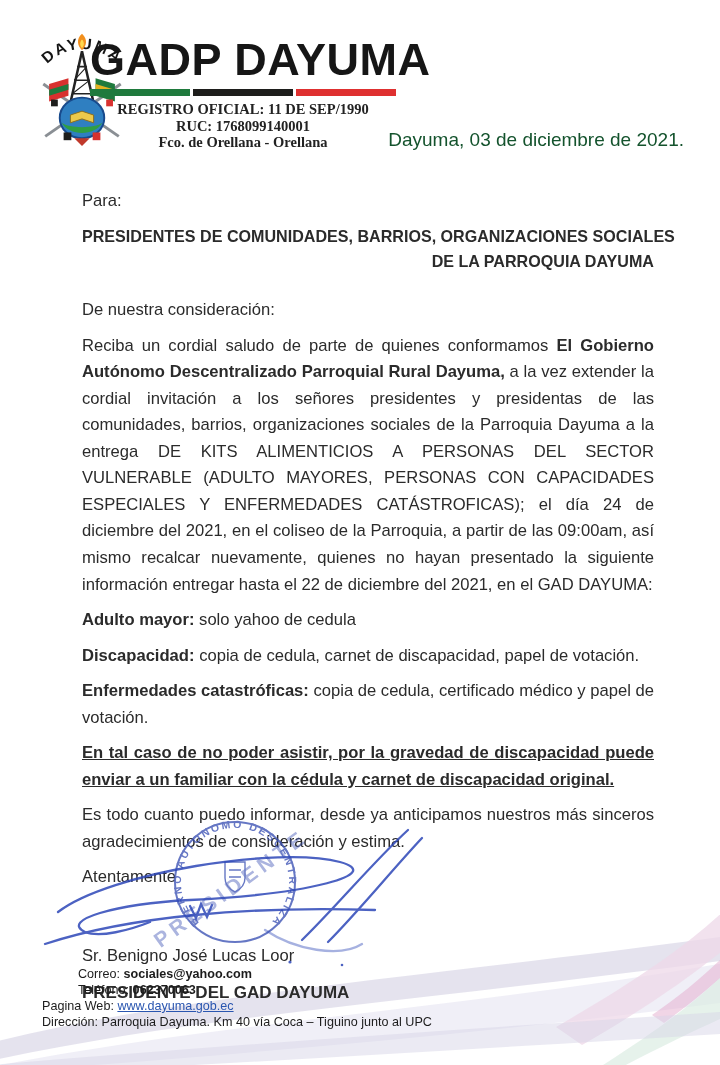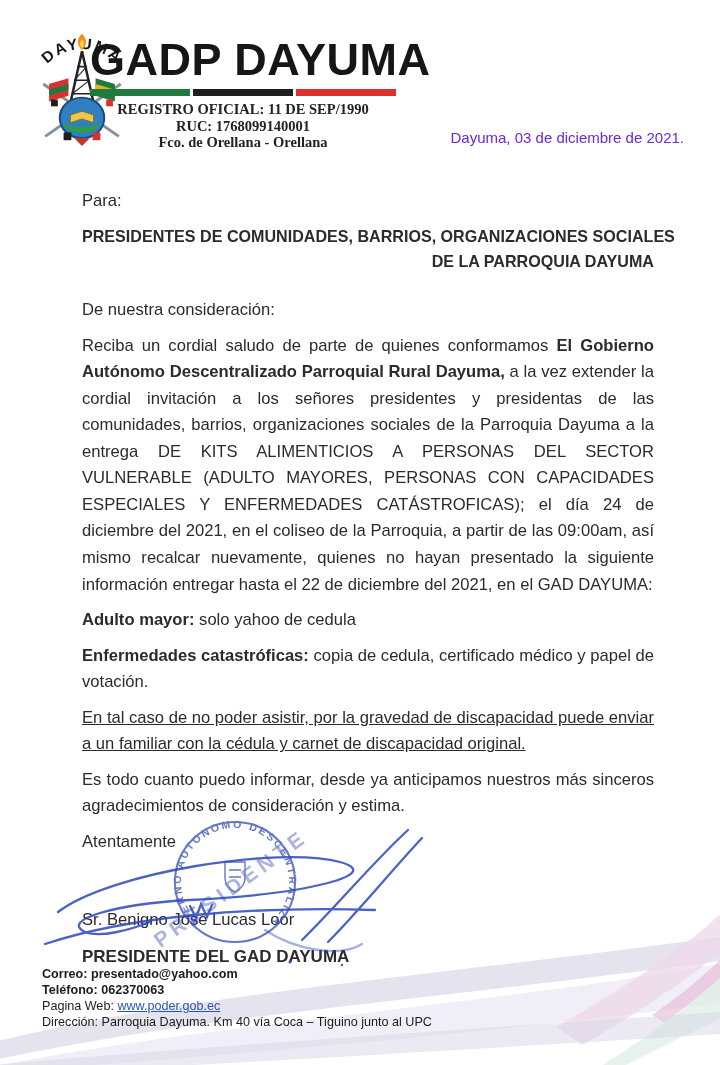--- a/index.html
+++ b/index.html
@@ -12,40 +12,40 @@
   .org-name{margin:0;font-size:45px;font-weight:800;letter-spacing:.5px;color:#161616;
             font-family:"Liberation Sans",sans-serif;white-space:nowrap;}
   .tricolor{display:flex;width:306px;height:7px;margin:3px 0 0 0;}
   .tricolor span{flex:1;}
   .seg-green{background:#1f7a3d;}
   .seg-black{background:#1e1e1c;margin:0 3px;}
   .seg-red{background:#df3030;}
   .brand-sub{font-family:"Liberation Serif",serif;font-weight:bold;font-size:14.5px;
              line-height:1.15;text-align:center;width:306px;margin-top:5px;color:#222;}
   .brand-sub .sub3{font-weight:bold;}
-  .date{position:absolute;top:129px;right:36px;font-size:15px;color:#6d28d9;}
+  .date{position:absolute;top:129px;right:36px;font-size:19px;color:#14532d;}
 
   
   .content{position:absolute;left:82px;top:188px;width:572px;font-size:16.6px;
            line-height:1.6;color:#2b2b2b;z-index:2;}
   .content p{margin:0 0 9px 0;}
   .p-just{text-align:justify;}
   .recipient-line{font-weight:bold;white-space:nowrap;font-size:16.1px;text-align:right;}
   .salutation{margin-top:22px !important;}
   b.inline{font-weight:bold;}
   .req b{font-weight:bold;}
-  .notice{font-weight:normal;text-decoration:underline;text-align:justify;}
+  .notice{font-weight:bold;text-decoration:underline;text-align:justify;}
   .signoff{margin-top:2px !important;}
   .sig-name{margin-top:52px !important;}
   .sig-title{font-weight:bold;font-size:17px;}
 
   
   .footer{position:absolute;left:42px;top:966px;font-size:12.6px;line-height:1.28;
           color:#1c1c1c;z-index:5;}
-  .footer .lbl{font-weight:bold;}
+  .footer .lbl{font-weight:normal;margin-left:36px;}
   .footer .val-b{font-weight:bold;}
   .weblink{color:#2a56b0;text-decoration:underline;cursor:pointer;}
 
   
   .swoosh{position:absolute;left:0;bottom:0;width:720px;height:150px;z-index:1;}
   .stampsig{position:absolute;left:40px;top:812px;width:430px;height:170px;z-index:4;
             pointer-events:none;}
 </style>
 </head>
 <body>
@@ -111,20 +111,21 @@
   <div class="content">
     <p>Para:</p>
     <div class="recipient-line">PRESIDENTES DE COMUNIDADES, BARRIOS, ORGANIZACIONES SOCIALES</div>
     <div class="recipient-line" style="margin-bottom:20px;">DE LA PARROQUIA DAYUMA</div>
 
     <p class="salutation">De nuestra consideración:</p>
 
     <p class="p-just"><span>Reciba un cordial saludo de parte de quienes conformamos </span><b class="inline">El Gobierno Autónomo Descentralizado Parroquial Rural Dayuma,</b><span> a la vez extender la cordial invitación a los señores presidentes y presidentas de las comunidades, barrios, organizaciones sociales de la Parroquia Dayuma  a la entrega DE KITS ALIMENTICIOS A PERSONAS DEL SECTOR VULNERABLE (ADULTO MAYORES, PERSONAS CON CAPACIDADES ESPECIALES Y ENFERMEDADES CATÁSTROFICAS); el día 24 de diciembre del 2021, en el coliseo de la Parroquia, a partir de las 09:00am, así mismo recalcar nuevamente, quienes no hayan presentado la siguiente información entregar hasta el 22 de diciembre del 2021, en el GAD DAYUMA:</span></p>
 
     <p class="req"><b>Adulto mayor:</b><span> solo yahoo de cedula</span></p>
+    <p class="req"><b>Discapacidad:</b><span> copia de cedula, carnet de discapacidad, papel de votación.</span></p>
     <p class="req"><b>Enfermedades catastróficas:</b><span> copia de cedula, certificado médico y papel de votación.</span></p>
 
     <p class="notice">En tal caso de no poder asistir, por la gravedad de discapacidad puede enviar a un familiar con la cédula y carnet de discapacidad original.</p>
 
     <p class="p-just">Es todo cuanto puedo informar, desde ya anticipamos nuestros más sinceros agradecimientos de consideración y estima.</p>
 
     <p class="signoff">Atentamente</p>
 
     <p class="sig-name">Sr. Benigno José Lucas Loor</p>
     <p class="sig-title">PRESIDENTE DEL GAD DAYUMA</p>
@@ -158,19 +159,19 @@
   <svg class="swoosh" viewBox="0 0 720 150">
     <path d="M-10,128 C 190,78 430,62 735,20 L 735,44 C 440,84 200,100 -10,146 Z" fill="#cfcce0" opacity="0.55"></path>
     <path d="M-10,152 C 210,108 480,92 735,46 L 735,86 C 480,120 230,140 -10,158 Z" fill="#e6e4f1" opacity="0.6"></path>
     <path d="M556,112 C 636,66 688,30 728,-8 L 744,18 C 704,52 652,90 582,130 Z" fill="#eed8e8" opacity="0.75"></path>
     <path d="M652,100 C 684,78 710,56 733,32 L 741,44 C 720,64 694,86 664,108 Z" fill="#e3abcd" opacity="0.5"></path>
     <path d="M600,152 C 662,112 704,82 738,44 L 738,96 C 706,110 664,130 622,152 Z" fill="#dcece2" opacity="0.7"></path>
     <path d="M-10,150 C 250,128 500,112 735,96 L 735,118 C 500,132 260,148 -10,160 Z" fill="#d8d5e7" opacity="0.5"></path>
   </svg>
 
   <div class="footer">
-    <div><span class="lbl">Correo:</span><span class="val-b"> presentado@yahoo.com</span></div>
+    <div><span class="lbl">Correo:</span><span class="val-b"> sociales@yahoo.com</span></div>
     <div><span class="lbl">Teléfono:</span><span class="val-b"> 062370063</span></div>
-    <div><span>Pagina Web: </span><span class="weblink">www.poder.gob.ec</span></div>
+    <div><span>Pagina Web: </span><span class="weblink">www.dayuma.gob.ec</span></div>
     <div><span>Dirección: </span><span>Parroquia Dayuma. Km 40 vía Coca – Tiguino junto al UPC</span></div>
   </div>
 
 </div>
 
 </body></html>

